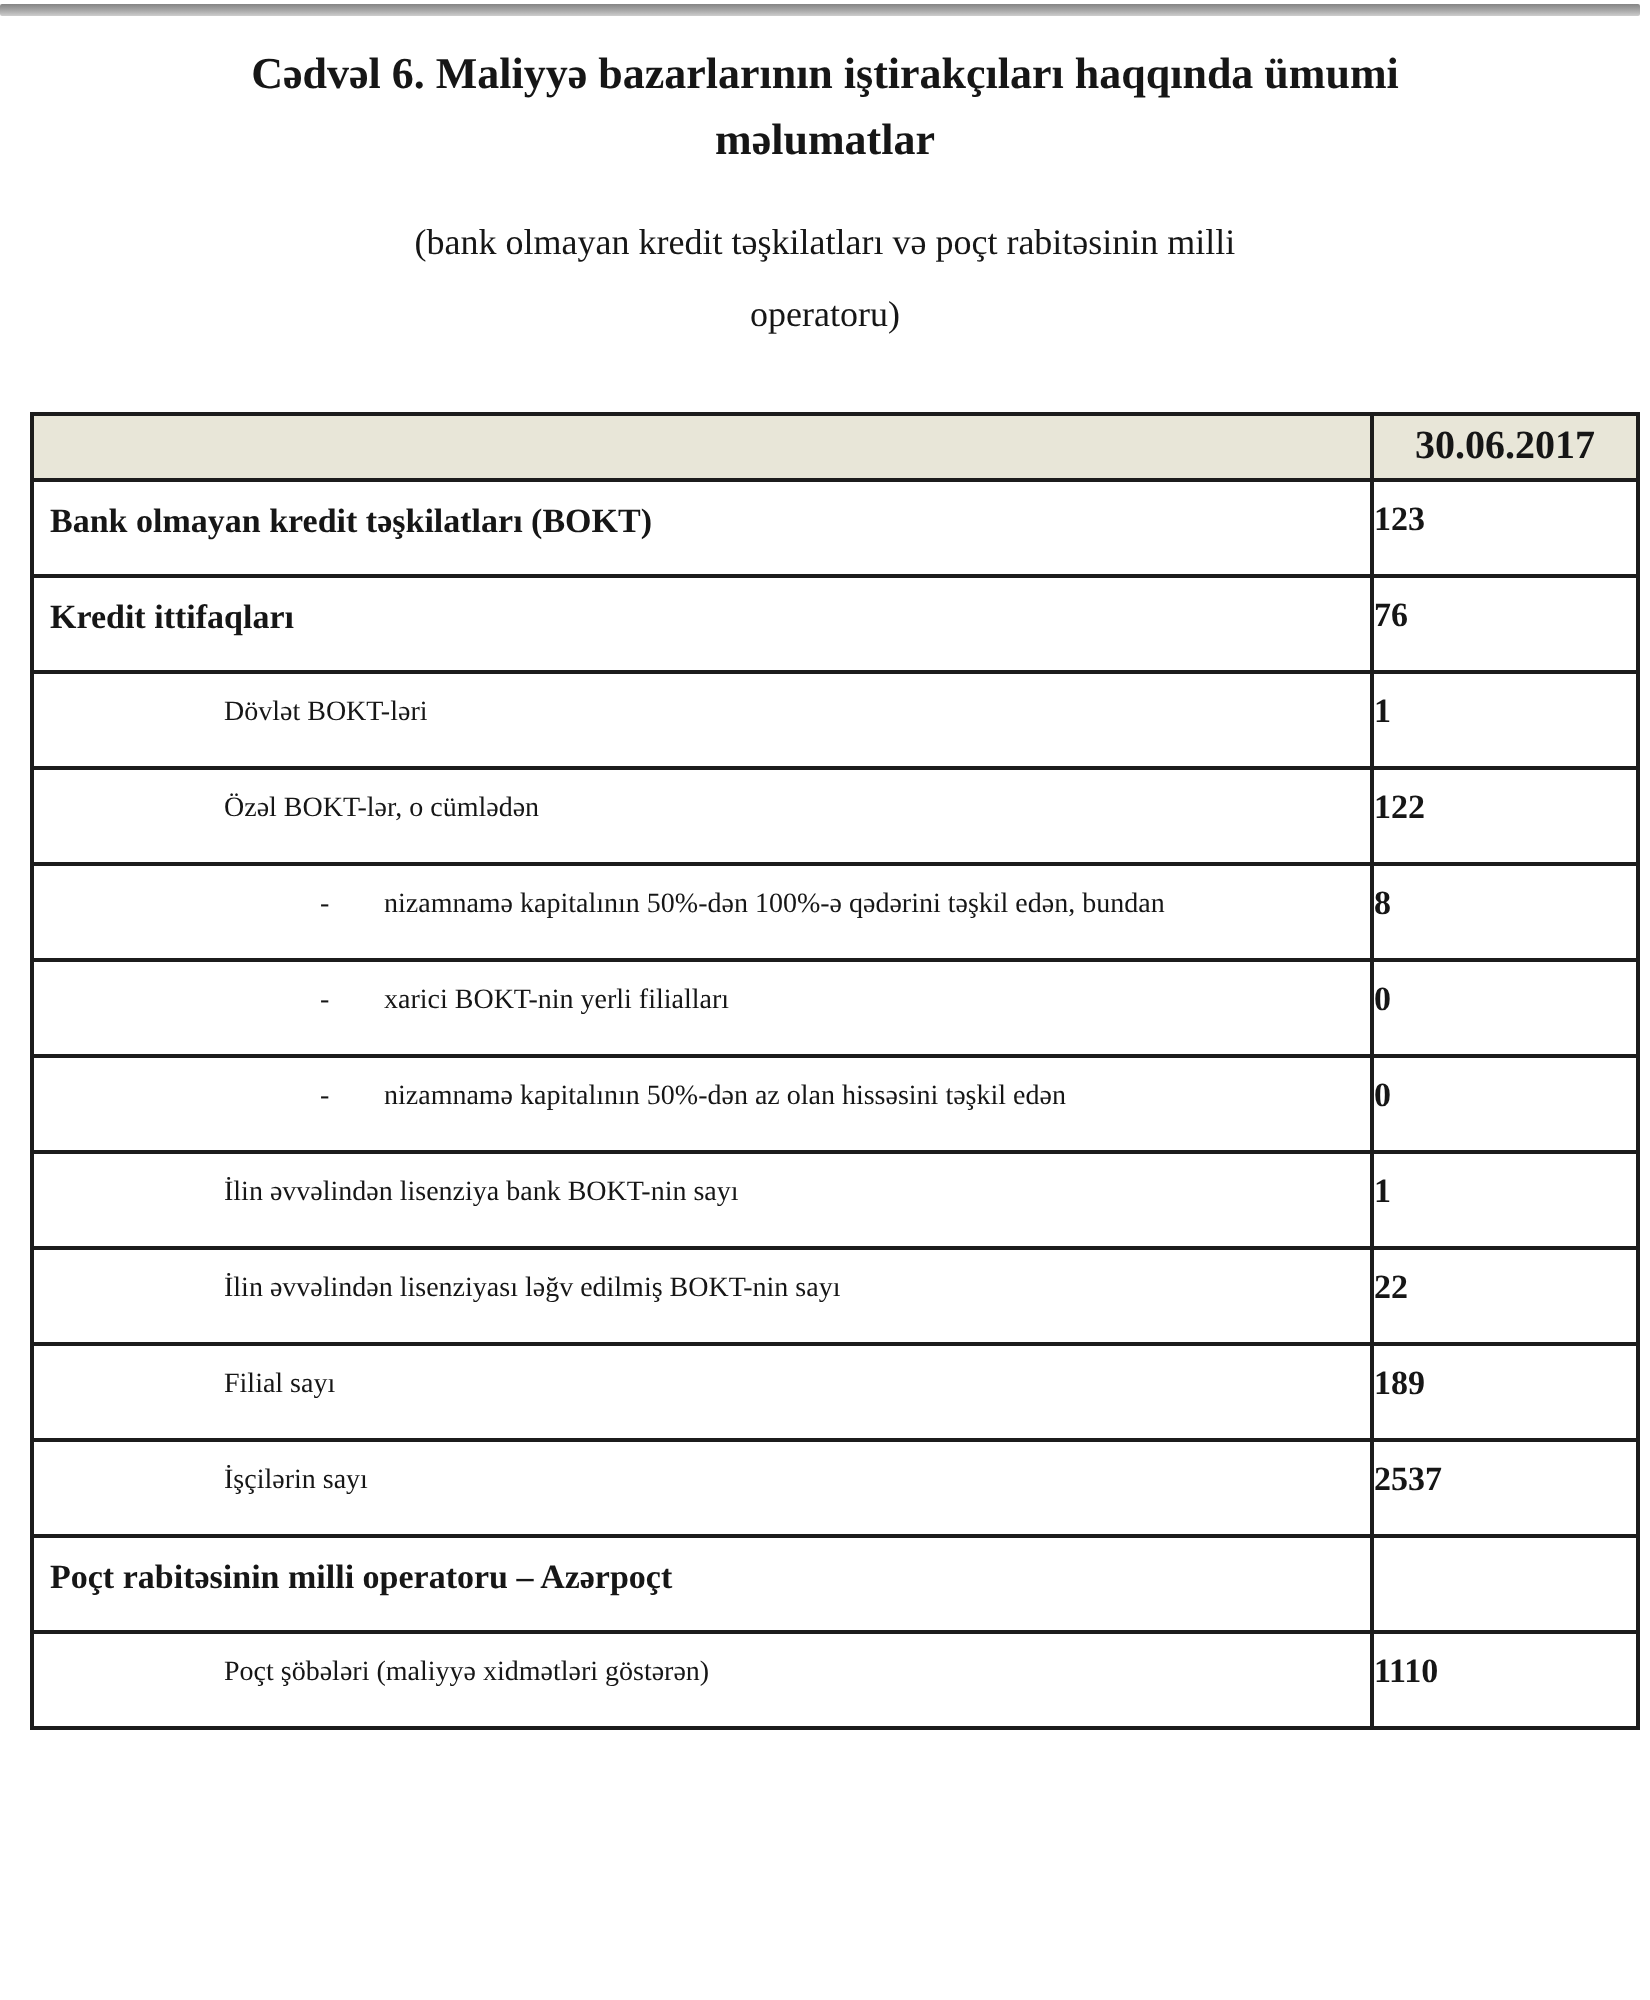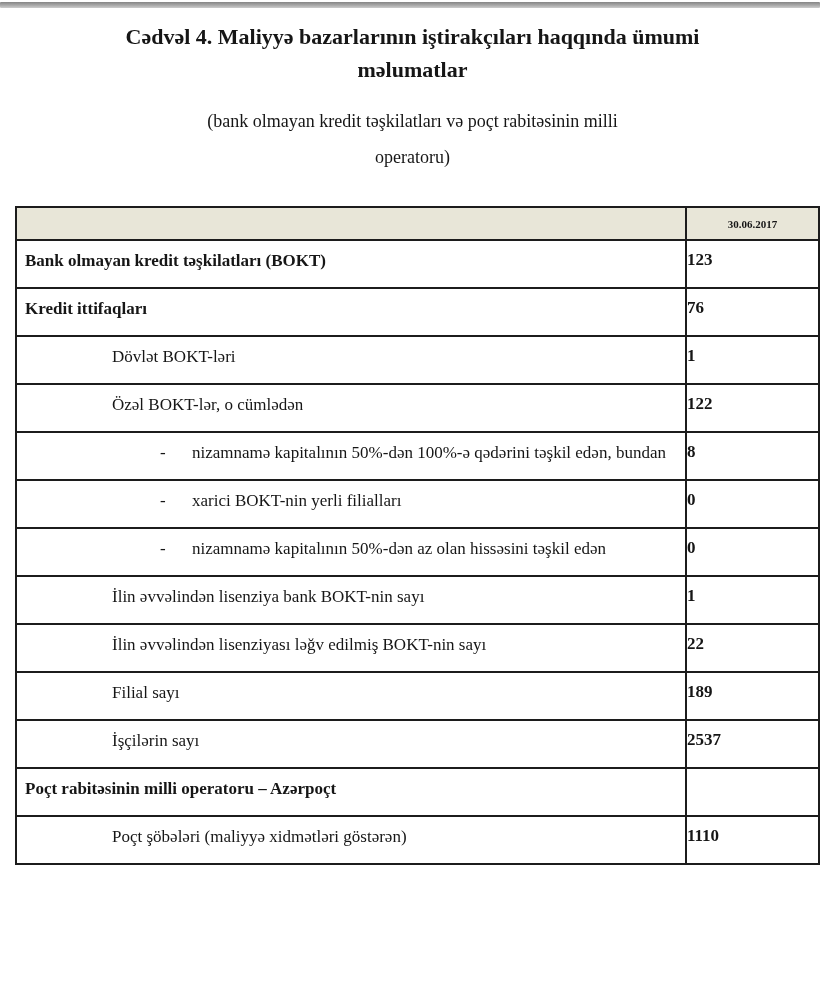--- a/index.html
+++ b/index.html
@@ -51,26 +51,26 @@
   table.main-table td {
     border: 2px solid var(--border, #1c1c1c);
     vertical-align: middle;
   }
   tr.header-row th {
     background: var(--header-bg, #e8e6d8);
     height: 31px;
     padding: 0 6px;
   }
   .date-head {
-    font-size: 11px;
+    font-size: 20px;
     font-weight: bold;
     text-align: center;
   }
   td.label-cell {
-    font-size: 17px;
+    font-size: 14px;
     padding: 9px 10px 15px 8px;
     line-height: 22px;
   }
   td.label-cell.bold {
     font-weight: bold;
     font-size: 17px;
   }
   td.label-cell.indent-1 { padding-left: 95px; }
   td.label-cell.indent-2 { padding-left: 0; }
   .dash-wrap {
@@ -94,21 +94,21 @@
   }
   tr.data-row { height: 46px; }
 </style>
 </head>
 <body>
 
 <div class="top-bar"></div>
 
 <div class="title-block">
   <div class="doc-title">
-    <div>Cədvəl 4. Maliyyə bazarlarının iştirakçıları haqqında ümumi</div>
+    <div>Cədvəl 6. Maliyyə bazarlarının iştirakçıları haqqında ümumi</div>
     <div>məlumatlar</div>
   </div>
   <div class="doc-subtitle">
     <div>(bank olmayan kredit təşkilatları və poçt rabitəsinin milli</div>
     <div>operatoru)</div>
   </div>
 </div>
 
 <table class="main-table">
   <colgroup>

